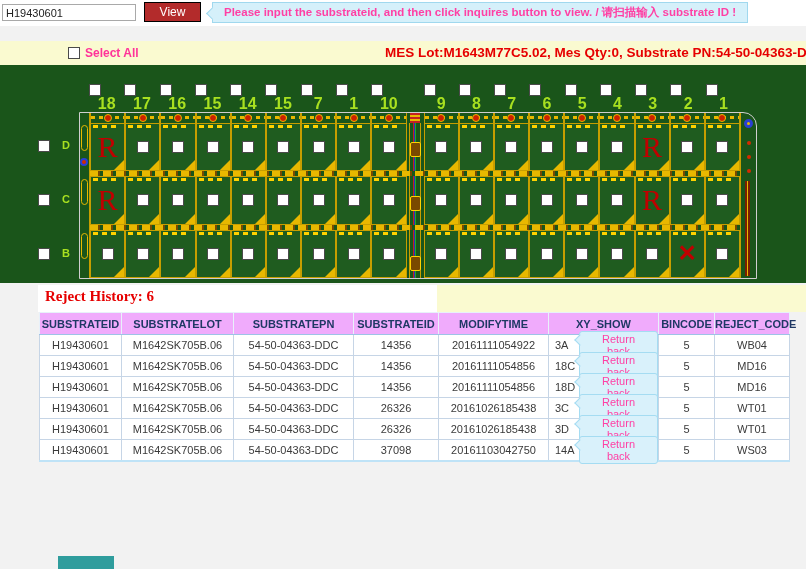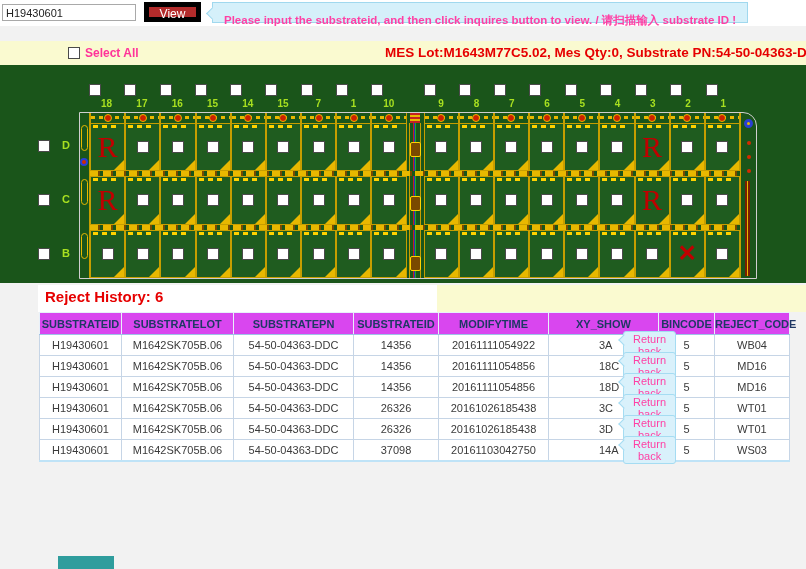--- a/index.html
+++ b/index.html
@@ -5,42 +5,42 @@
   * { margin:0; padding:0; box-sizing:border-box; }
   html,body { width:806px; height:569px; }
   body { font-family:"Liberation Sans", sans-serif; background:#F2F2F2; }
   .screen { position:relative; width:806px; height:569px; overflow:hidden; background:#F2F2F2; }
 
   
   .top-bar { position:absolute; top:0; left:0; width:806px; height:26px; background:#FFFFFF; }
   .sub-input { position:absolute; left:2px; top:4px; width:134px; height:17px; border:1px solid #A9A9A9;
                font:11px "Liberation Sans",sans-serif; padding:0 3px; color:#222; background:#fff; }
   .view-btn { position:absolute; left:144px; top:2px; width:57px; height:20px; background:#B32B2B;
-              color:#fff; border:5px solid #000000; font:12px "Liberation Sans",sans-serif; text-align:center; cursor:pointer; }
-  .hint { position:absolute; left:212px; top:2px; height:21px; line-height:19px; padding:8px 11px;
+              color:#fff; border:1px solid #000000; font:12px "Liberation Sans",sans-serif; text-align:center; cursor:pointer; }
+  .hint { position:absolute; left:212px; top:2px; height:21px; line-height:19px; padding:0 11px;
           background:#D5F0FA; border:1px solid #A0D8EE; color:#FF3FA4; font-weight:bold; font-size:11.5px; white-space:nowrap; }
   .hint::before { content:""; position:absolute; left:-5px; top:6px; width:8px; height:8px; background:#D5F0FA;
           border-left:1px solid #A0D8EE; border-bottom:1px solid #A0D8EE; transform:rotate(45deg); }
 
   
   .action-bar { position:absolute; top:41px; left:0; width:806px; height:24px; background:#FAFAD0; }
   .cbx { display:inline-block; width:12px; height:12px; background:#fff; border:1px solid #4A4A4A; }
   .sa-cbx { position:absolute; left:68px; top:6px; }
   .sa-label { position:absolute; left:85px; top:5px; color:#FF3399; font-weight:bold; font-size:12px; }
   .reject-btn { position:absolute; left:170px; top:3px; width:148px; height:18px; background:#B93226;
                 border:1px solid #8E1F1F; color:#fff; font:11.5px "Liberation Sans",sans-serif; cursor:pointer; }
   .lot { position:absolute; left:385px; top:4px; color:#E60000; font-weight:bold; font-size:13.5px; white-space:nowrap; }
 
   
   .panel { position:absolute; top:65px; left:0; width:806px; height:218px; background:#1A551A; }
   .map-grid { display:grid; grid-template-columns:repeat(9,1fr) 17px repeat(9,1fr); }
   .check-row { position:absolute; left:89px; top:17px; width:652px; height:13px; }
   .check-row .cbx { margin:0 auto; width:12px; height:12px; }
   .label-row { position:absolute; left:89px; top:33px; width:652px; height:12px; }
-  .label-row span { text-align:center; color:#A8E020; font-weight:bold; font-size:10px; line-height:12px; }
+  .label-row span { text-align:center; color:#A8E020; font-weight:bold; font-size:16px; line-height:12px; }
 
   .row-ctrl { position:absolute; left:38px; height:14px; }
   .row-ctrl .cbx { position:absolute; left:0; top:1px; }
   .row-ctrl b { position:absolute; left:24px; top:0; color:#A8E020; font-size:11px; }
 
   .strip { position:absolute; left:79px; top:47px; width:678px; height:167px;
            border:1px solid #CFCFCF; border-radius:0 14px 0 0; }
   .rail { position:absolute; top:0; bottom:0; }
   .rail-left { left:0; width:10px; border-right:1px solid #C79E00; }
   .oval { position:absolute; left:1px; width:7px; height:26px; border:1px solid #E8B800; border-radius:4px; }
@@ -76,29 +76,29 @@
   .vseg { position:relative;
           background:linear-gradient(90deg,transparent 0 2px,#C79E00 2px 3px,#1A551A 3px 6px,#C22222 6px 7px,#2233BB 7px 8px,#22AA22 8px 9px,#1A551A 9px 13px,#C79E00 13px 14px,transparent 14px); }
   .vseg::before { content:""; position:absolute; left:3px; top:40%; width:9px; height:13px;
           background:#7A4A00; border:1px solid #FFD200; border-radius:2px; }
   .map-row:last-child .vseg::before { top:55%; }
   .vseg-top { background:repeating-linear-gradient(0deg,#C22222 0 2px,#E8B800 2px 4px) center/10px 100% no-repeat; }
 
   
   .hist-white { position:absolute; left:38px; top:285px; width:399px; height:27px; background:#FFFFFF; }
   .hist-yellow { position:absolute; left:437px; top:285px; width:369px; height:27px; background:#FAFAD0; }
-  .hist-title { position:absolute; left:45px; top:288px; color:#E60000; font-weight:bold; font-size:15px; }
+  .hist-title { position:absolute; left:45px; top:288px; color:#E60000; font-weight:bold; font-size:15px;font-family:Liberation Serif, serif; }
 
   .hist-table { position:absolute; left:39px; top:312px; width:750px; table-layout:fixed;
                 border-collapse:collapse; background:#fff; border:1px solid #8FB8DC; border-bottom:2px solid #BFE3F7; }
-  .hist-table th { background:#d946ef; color:#1F3864; font-weight:bold; font-size:11px; height:22px;
+  .hist-table th { background:#f0abfc; color:#1F3864; font-weight:bold; font-size:11px; height:22px;
                 border:1px solid #E8F1FA; border-bottom:1px solid #9DC3E6; }
   .hist-table td { font-size:11px; color:#3A3A3A; height:20px; text-align:center;
                 border:1px solid #C6D5E6; }
-  .xy-cell { display:flex; align-items:center; height:20px;margin-left:44px; }
+  .xy-cell { display:flex; align-items:center; height:20px; }
   .xy-val { width:26px; text-align:left; padding-left:6px; flex:none; }
   .return-back { position:relative; height:28px; line-height:14px; padding:0 9px; margin-left:4px;
                 background:#D9F1FB; border:1px solid #A5DCF2; border-radius:3px;
                 color:#FF3FA4; font:11px "Liberation Sans",sans-serif; cursor:pointer; }
   .return-back::before { content:""; position:absolute; left:-4px; top:4px; width:7px; height:7px; background:#D9F1FB;
                 border-left:1px solid #A5DCF2; border-bottom:1px solid #A5DCF2; transform:rotate(45deg); }
 
   .teal-box { position:absolute; left:58px; top:556px; width:56px; height:13px; background:#2F9D9D; }
 </style>
 </head>

